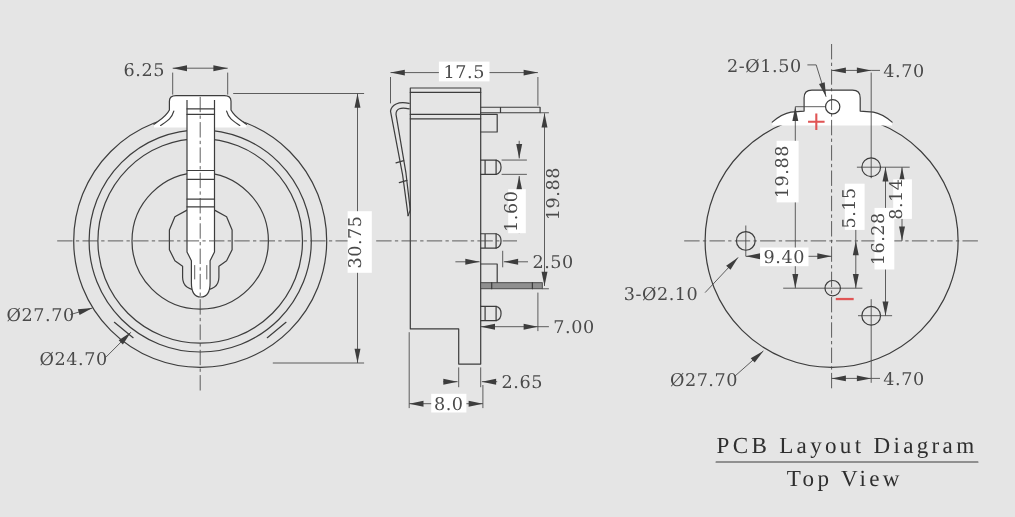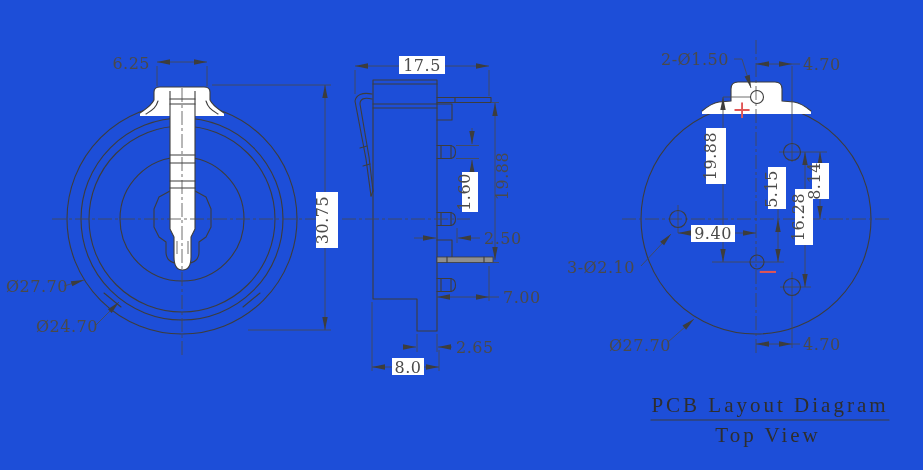--- a/index.html
+++ b/index.html
@@ -1,16 +1,16 @@
 <!DOCTYPE html>
 <html><head>
 <meta charset="utf-8">
 <style>
   html,body{margin:0;padding:0;background:#fff;}
-  .sheet{position:relative;width:923px;height:470px;background:#1d4ed8;overflow:hidden;
+  .sheet{position:relative;width:923px;height:470px;background:#e5e5e5;overflow:hidden;
          font-family:"DejaVu Serif", serif;}
   svg{display:block;}
   .ln{stroke:#3d3d3d;stroke-width:1.1;fill:none;stroke-linejoin:round;stroke-linecap:round;}
   .lnf{stroke:#3d3d3d;stroke-width:1.1;fill:#ffffff;stroke-linejoin:round;}
   .mask{fill:#ffffff;stroke:none;}
   .thin{stroke:#4a4a4a;stroke-width:0.8;fill:none;}
   .cl{stroke:#4a4a4a;stroke-width:0.8;fill:none;stroke-dasharray:14 3 3 3;}
   .dim{stroke:#4a4a4a;stroke-width:0.8;fill:none;}
   .dim2{marker-start:url(#arr);marker-end:url(#arr);}
   .dime{marker-end:url(#arr);}

